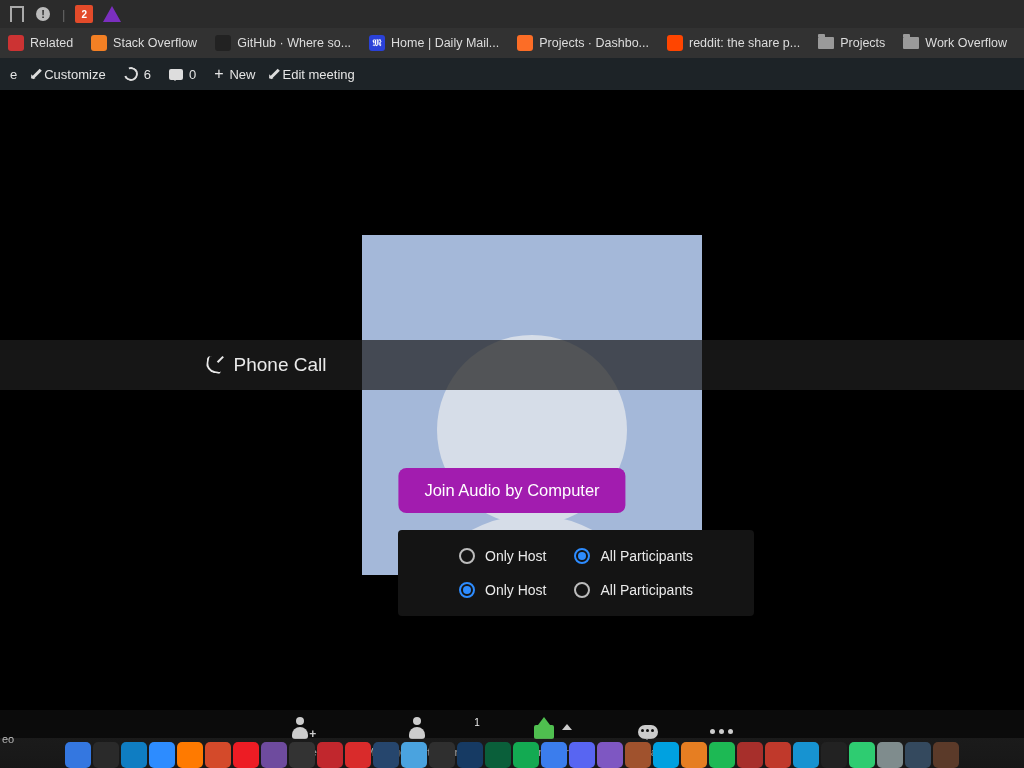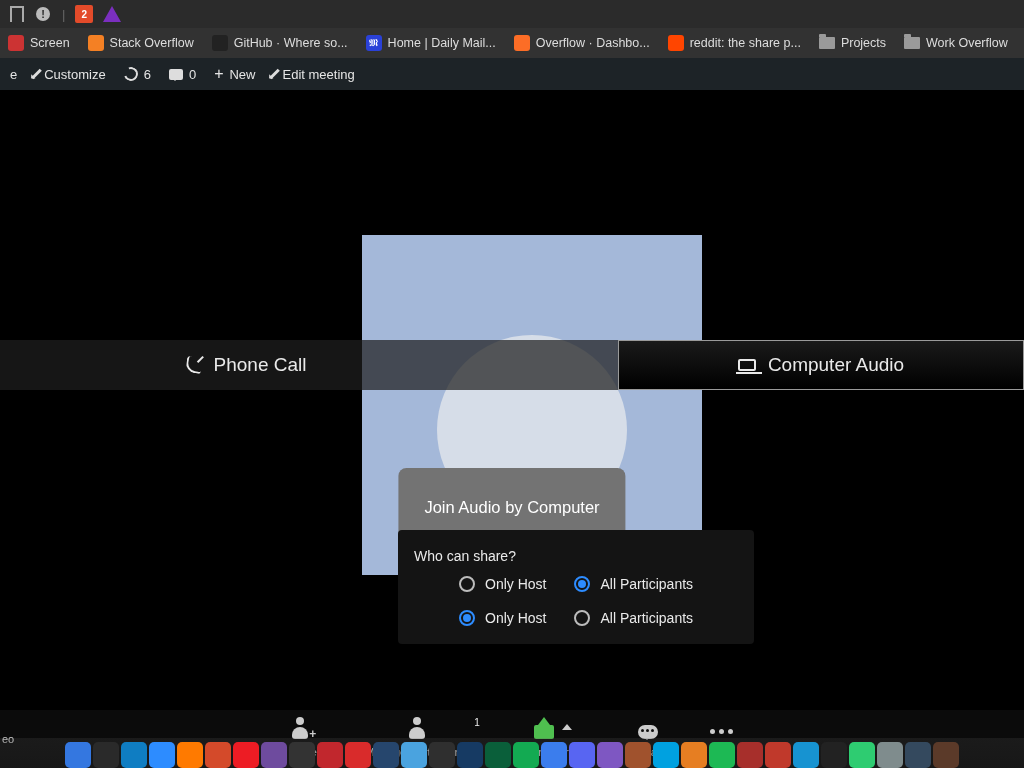--- a/index.html
+++ b/index.html
@@ -52,21 +52,21 @@
 .audio-tabs .tab.first{ margin-left:0; flex:1; max-width:532px;}
 .phone-ic{width:16px;height:16px;display:inline-block;border:2px solid #e9e9e9;border-radius:3px 3px 3px 10px;border-top:none;border-right:none;transform:rotate(10deg);}
 .phone-ic::before{content:"";display:block;width:2px;height:8px;background:#e9e9e9;transform:rotate(35deg) translate(7px,-8px);}
 .lap-ic{width:18px;height:12px;border:2px solid #e9e9e9;border-radius:2px;display:inline-block;position:relative;}
 .lap-ic::after{content:"";position:absolute;bottom:-5px;left:-4px;width:26px;height:2px;background:#e9e9e9;}
 
 
 .tab-pointer{position:absolute;top:300px;left:729px;width:0;height:0;border-left:10px solid transparent;border-right:10px solid transparent;border-top:10px solid #000;}
 
 
-.join-btn { position:absolute; left:50%; top:378px; transform:translateX(-50%); background:#737373; color:#fff; border:none; border-radius:8px; padding:30px 26px; font-size:16.5px; font-weight:400; cursor:pointer; }
+.join-btn { position:absolute; left:50%; top:378px; transform:translateX(-50%); background:#a21caf; color:#fff; border:none; border-radius:8px; padding:13px 26px; font-size:16.5px; font-weight:400; cursor:pointer; }
 
 
 .share-panel { position:absolute; left:398px; top:440px; width:356px; background:#141414; border-radius:4px; padding:18px 16px 16px; color:#eaeaea; font-size:14px; }
 .share-panel .q { margin-bottom:12px; }
 .share-panel .row { display:flex; gap:28px; align-items:center; margin-bottom:18px;margin-left:45px; }
 .radio-g { display:flex; align-items:center; gap:10px; cursor:pointer; }
 .radio { width:16px; height:16px; border:2px solid #bcbcbc; border-radius:50%; display:inline-block; position:relative; }
 .radio.checked { border-color:#2d8cff; }
 .radio.checked::after{content:"";position:absolute;top:2px;left:2px;width:8px;height:8px;border-radius:50%;background:#2d8cff;}
 
@@ -111,37 +111,37 @@
     <span class="shield-wrap">
         <span>2</span>
       </span>
     <span class="bravetri"></span>
   </span>
 </div>
 
 <div class="chrome-bm">
   <span class="bm">
       <span class="fav red"></span>
-      <span>Screen</span>
+      <span>Related</span>
     </span>
   <span class="bm">
       <span class="fav orange"></span>
       <span>Stack Overflow</span>
     </span>
   <span class="bm">
       <span class="fav dark"></span>
       <span>GitHub · Where so...</span>
     </span>
   <span class="bm">
       <span class="fav blue">𝕸</span>
       <span>Home | Daily Mail...</span>
     </span>
   <span class="bm">
       <span class="fav gl"></span>
-      <span>Overflow · Dashbo...</span>
+      <span>Projects · Dashbo...</span>
     </span>
   <span class="bm">
       <span class="fav rd"></span>
       <span>reddit: the share p...</span>
     </span>
   <span class="bm">
       <span class="fav folder"></span>
       <span>Projects</span>
     </span>
   <span class="bm">
@@ -184,31 +184,26 @@
   <div class="avatar-tile">
     <div class="head"></div>
       <div class="body"></div>
   </div>
 
   <div class="audio-tabs">
     <div class="tab first">
       <span class="phone-ic"></span>
       <span>Phone Call</span>
     </div>
-    <div class="tab active">
-      <span class="lap-ic"></span>
-      <span>Computer Audio</span>
-    </div>
   </div>
   <div class="tab-pointer"></div>
 
   <button class="join-btn">Join Audio by Computer</button>
 
   <div class="share-panel">
-    <div class="q">Who can share?</div>
     <div class="row">
       <label class="radio-g">
           <span class="radio"></span>
           <span>Only Host</span>
         </label>
       <label class="radio-g">
           <span class="radio checked"></span>
           <span>All Participants</span>
         </label>
     </div>

